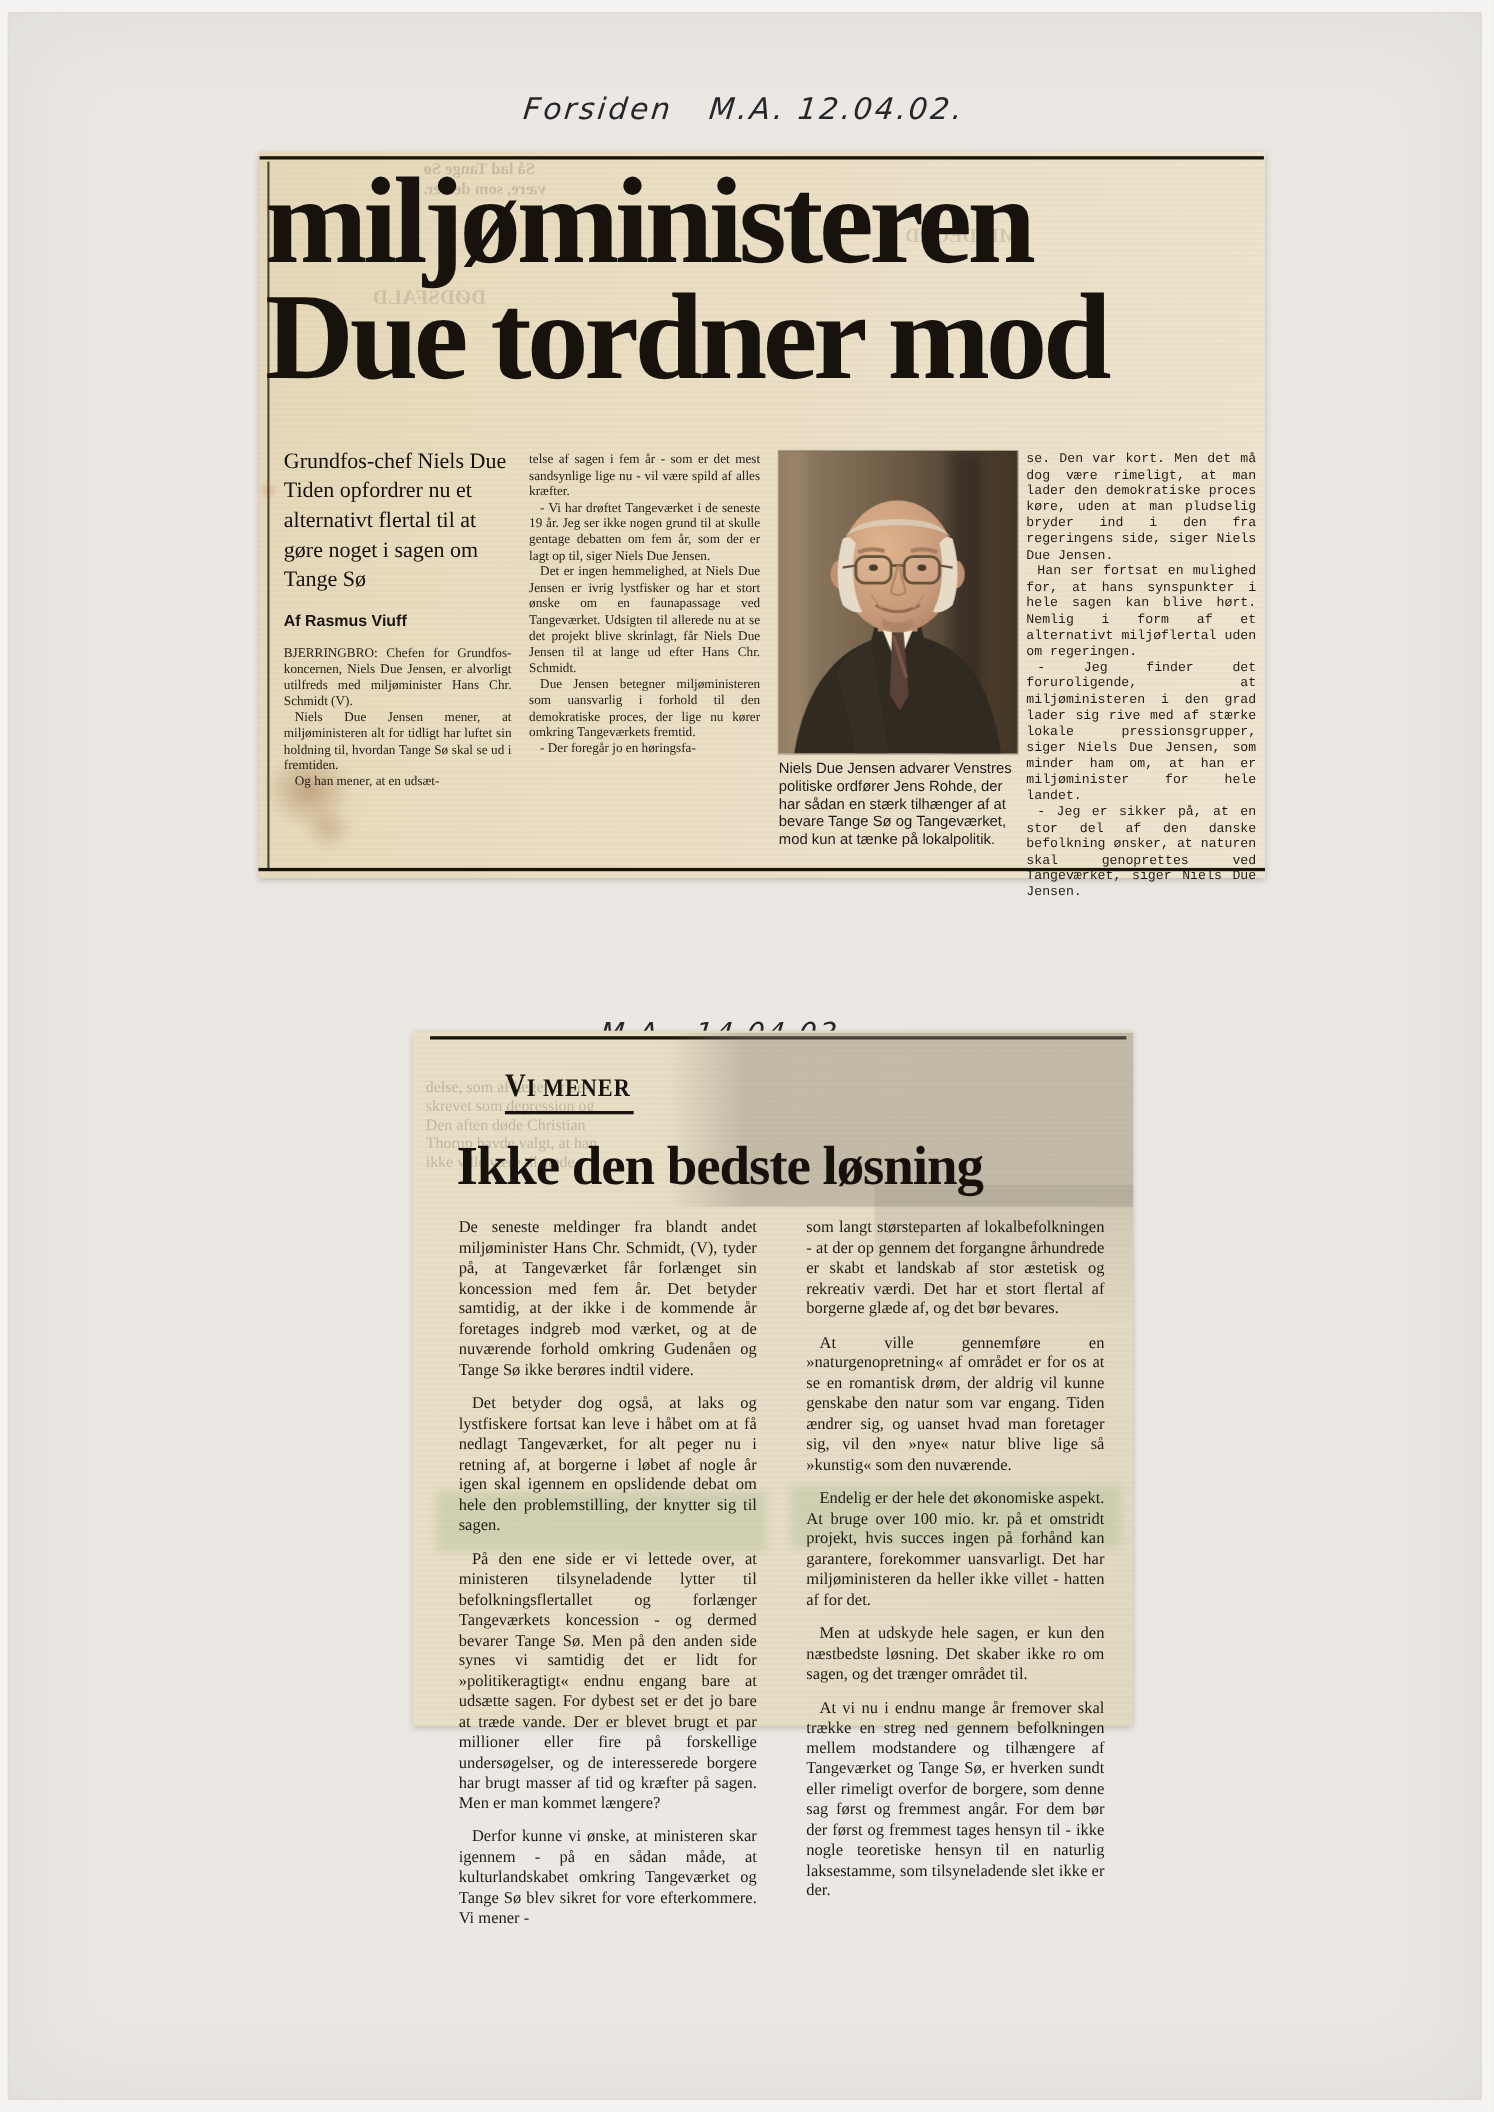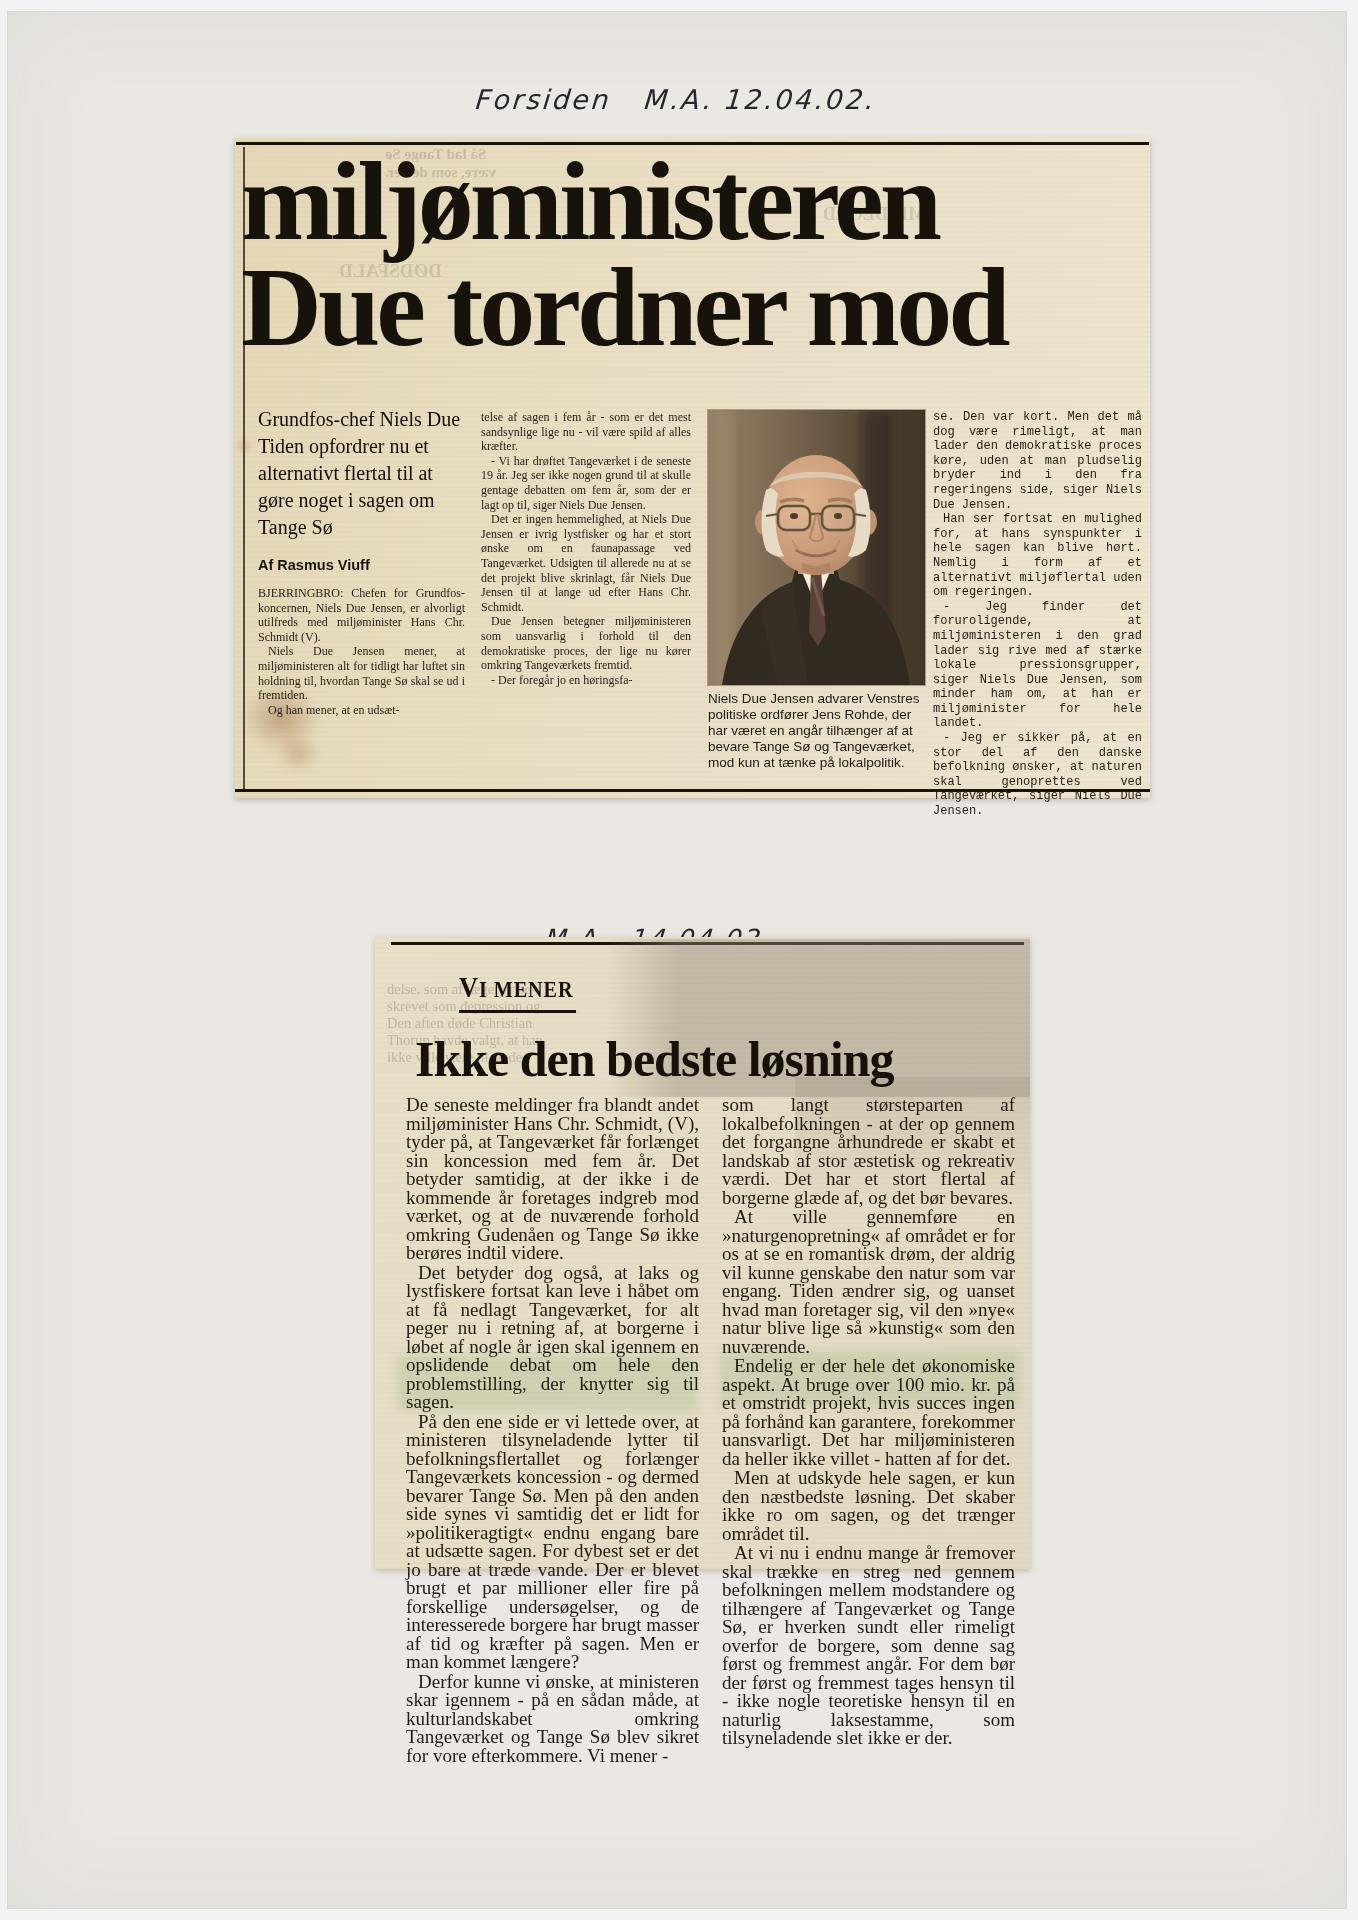--- a/index.html
+++ b/index.html
@@ -86,21 +86,21 @@
     transform:scaleX(.88);transform-origin:0 0;white-space:nowrap;
   }
   .kicker::first-letter{font-size:30px;}
 
   .hl-2{position:absolute;left:24px;top:80px;margin:16px;z-index:3;
     font-size:50px;line-height:52px;font-weight:700;letter-spacing:-1px;color:#16120b;}
 
   .a2col{position:absolute;top:158px;width:295px;z-index:2;}
   .x1{left:30px;}
   .x2{left:346px;}
-  .bt2 p{margin:1px;font-size:19px;line-height:18.5px;text-align:justify;color:#211b12;text-indent:12px;}
+  .bt2 p{margin:12px;font-size:15px;line-height:18.5px;text-align:justify;color:#211b12;text-indent:12px;}
   .bt2 p:first-child{text-indent:0;}
 
   .ghost2{position:absolute;left:12px;top:44px;width:250px;z-index:1;opacity:.32;color:#6d6452;
     font-size:14.5px;line-height:17px;filter:blur(.5px);}
   .ghost2 p{margin:0;}
 
   .hlband{position:absolute;background:rgba(165,185,140,.35);filter:blur(4px);z-index:1;}
   #hb1{left:22px;top:418px;width:300px;height:56px;}
   #hb2{left:344px;top:414px;width:300px;height:56px;}
 </style>
@@ -193,21 +193,21 @@
         <ellipse cx="86" cy="106" rx="4" ry="3" fill="#3d2e20"></ellipse>
         <ellipse cx="130" cy="106" rx="4" ry="3" fill="#3d2e20"></ellipse>
         <path d="M108,104 C106,116 102,124 102,128 C105,132 112,132 115,128 C115,124 111,116 110,104" fill="none" stroke="#a9795c" stroke-width="2"></path>
         <path d="M88,140 Q108,152 128,140" fill="none" stroke="#8c5f47" stroke-width="3"></path>
         <path d="M84,130 Q88,138 94,143" fill="none" stroke="#b08164" stroke-width="1.5"></path>
         <path d="M132,130 Q128,138 122,143" fill="none" stroke="#b08164" stroke-width="1.5"></path>
         <path d="M94,160 Q108,168 122,160 L122,152 Q108,160 94,152 Z" fill="#9e6f55" opacity="0.6"></path>
       </g>
       <rect width="217" height="275" fill="#d8b98c" opacity="0.08"></rect>
     </svg>
-    <figcaption class="cap">Niels Due Jensen advarer Venstres politiske ordfører Jens Rohde, der har været en angår tilhænger af at bevare Tange Sø og Tangeværket, mod kun at tænke på lokalpolitik.</figcaption>
+    <figcaption class="cap">Niels Due Jensen advarer Venstres politiske ordfører Jens Rohde, der har sådan en stærk tilhænger af at bevare Tange Sø og Tangeværket, mod kun at tænke på lokalpolitik.</figcaption>
   </figure>
 
   <div class="col c4 bt">
       <p>se. Den var kort. Men det må dog være rimeligt, at man lader den demokratiske proces køre, uden at man pludselig bryder ind i den fra regeringens side, siger Niels Due Jensen.</p>
       <p>Han ser fortsat en mulighed for, at hans synspunkter i hele sagen kan blive hørt. Nemlig i form af et alternativt miljøflertal uden om regeringen.</p>
       <p>- Jeg finder det foruroligende, at miljøministeren i den grad lader sig rive med af stærke lokale pressionsgrupper, siger Niels Due Jensen, som minder ham om, at han er miljøminister for hele landet.</p>
       <p>- Jeg er sikker på, at en stor del af den danske befolkning ønsker, at naturen skal genoprettes ved Tangeværket, siger Niels Due Jensen.</p>
     </div>
 </section>
 

